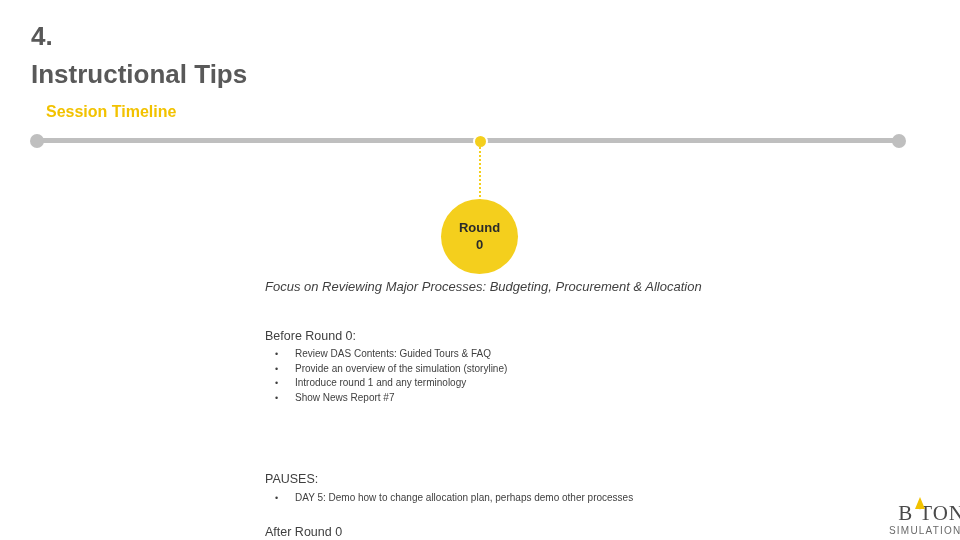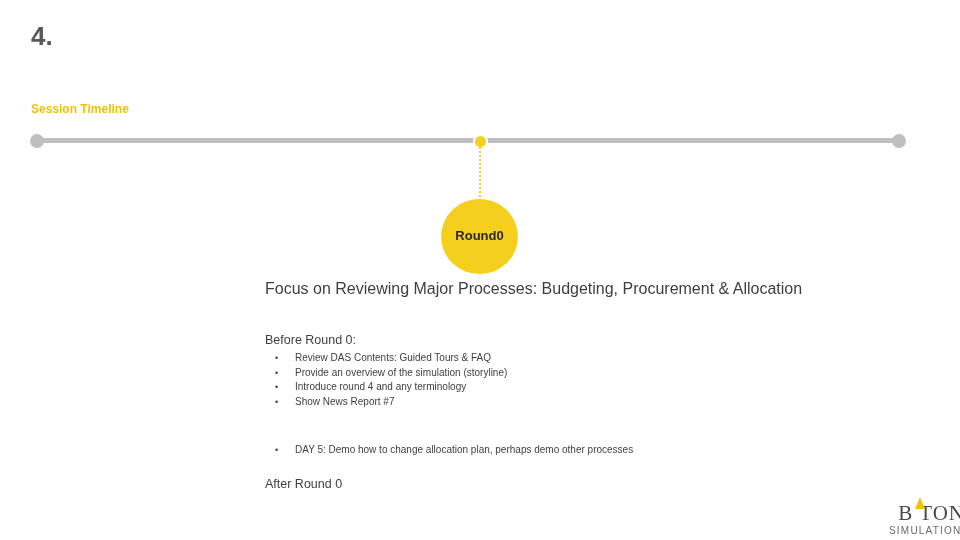--- a/index.html
+++ b/index.html
@@ -36,23 +36,23 @@
     position: absolute;
     left: 31px;
     top: 60px;
     font-size: 26px;
     font-weight: bold;
     color: #595959;
     line-height: 1.1;
   }
   .subtitle {
     position: absolute;
-    left: 31px;
+    left: 46px;
     top: 103px;
-    font-size: 12px;
+    font-size: 16px;
     font-weight: bold;
     color: #f2c200;
     line-height: 1.1;
   }
 
   
   .timeline {
     position: absolute;
     left: 30px;
     top: 132px;
@@ -98,43 +98,44 @@
   
   .round-bubble {
     position: absolute;
     left: 441px;
     top: 199px;
     width: 77px;
     height: 75px;
     border-radius: 50%;
     background: #f4cf1d;
     display: flex;
-    flex-direction: row;
+    flex-direction: column;
     align-items: center;
     justify-content: center;
     font-size: 13px;
     font-weight: bold;
     color: #2b2b2b;
     line-height: 1.25;
   }
 
   
   .body-block {
     position: absolute;
     left: 265px;
     top: 278px;
     width: 650px;
     font-size: 12.5px;
     color: #3f3f3f;
     line-height: 1.35;
   }
   .focus-line {
-    font-size: 16px;
+    font-size: 13px;
     margin-bottom: 18px;
     white-space: nowrap;
+    font-style: italic;
   }
   .section-label {
     font-size: 12.5px;
     margin-bottom: 3px;
     margin-top: 32px;
   }
   ul.bullets {
     list-style: none;
     margin: 0 0 0 0;
     padding: 0;
@@ -196,20 +197,21 @@
     line-height: 1;
     margin-top: 2px;
   }
 </style>
 </head>
 <body>
 
 <div class="slide">
 
   <div class="title-number">4.</div>
+  <div class="title-main">Instructional Tips</div>
   <div class="subtitle">Session Timeline</div>
 
   <div class="timeline">
     <div class="timeline-bar"></div>
     <div class="tl-dot left"></div>
     <div class="tl-dot right"></div>
     <div class="tl-dot active"></div>
   </div>
 
   <div class="connector"></div>
@@ -220,29 +222,30 @@
   </div>
 
   <div class="body-block">
 
     <div class="focus-line">Focus on Reviewing Major Processes: Budgeting, Procurement &amp; Allocation</div>
 
     <div class="section-label">Before Round 0:</div>
     <ul class="bullets">
       <li>Review DAS Contents: Guided Tours &amp; FAQ</li>
       <li>Provide an overview of the simulation (storyline)</li>
-      <li>Introduce round 4 and any terminology</li>
+      <li>Introduce round 1 and any terminology</li>
       <li>Show News Report #7</li>
     </ul>
 
     <div class="gap-lg"></div>
 
 
     <div class="gap-md"></div>
 
+    <div class="section-label">PAUSES:</div>
     <ul class="bullets">
       <li>DAY 5: Demo how to change allocation plan, perhaps demo other processes</li>
     </ul>
 
     <div class="gap-md"></div>
 
     <div class="plain-line">After Round 0</div>
 
   </div>
 

